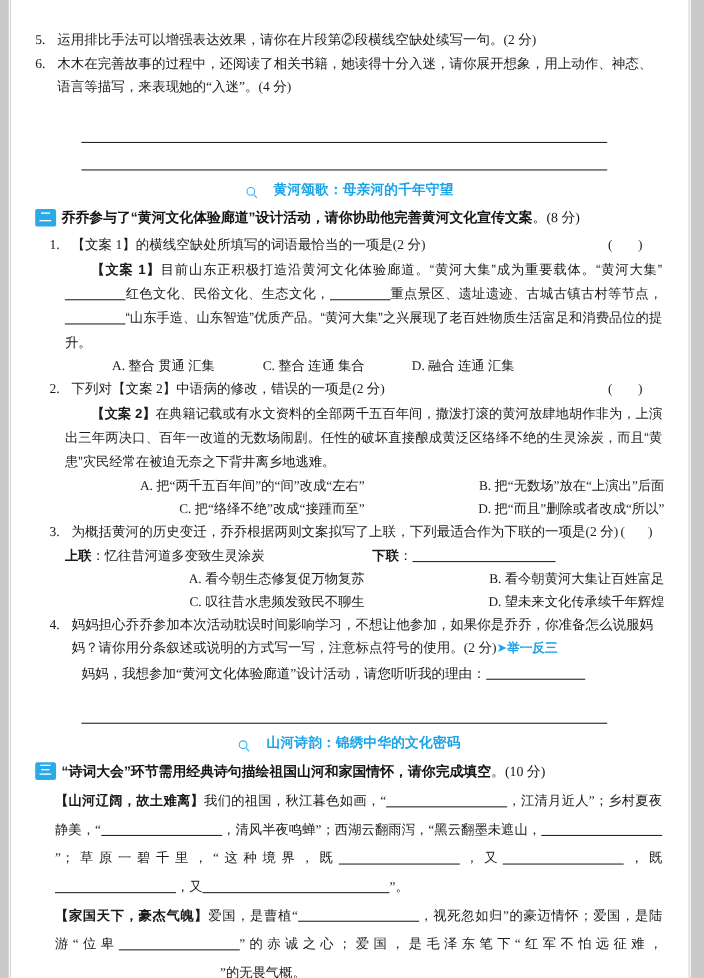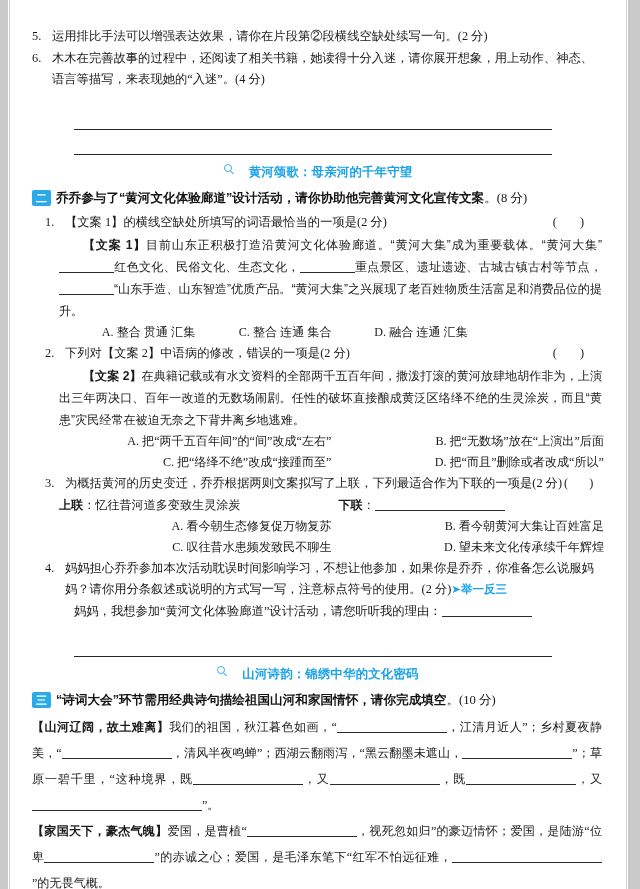--- a/index.html
+++ b/index.html
@@ -123,21 +123,21 @@
   
   .sec-head {
     text-align: center;
     color: #1aa3e8;
     font-family: "Liberation Sans", "DejaVu Sans", sans-serif;
     font-weight: bold;
     font-size: 12.4px;
     letter-spacing: 0.2px;
     margin: 9px 0 7px 0;
     display: flex;
-    align-items: flex-start;
+    align-items: flex-end;
     justify-content: center;
     gap: 14px;
   }
   .mag {
     display: inline-block;
     width: 11px; height: 11px;
     position: relative;
     flex: 0 0 11px;
   }
   .mag i {
@@ -208,20 +208,21 @@
     white-space: nowrap;
     margin-top: 40px;
   }
 
   .fill-block {
     font-size: 12.1px;
     line-height: 26px;
     color: #1a1a1a;
     text-align: justify;
     padding: 0 2px 0 0;
+    margin-left: 18px;
   }
   .fill-block .lead { font-weight: bold; }
 </style>
 </head>
 <body>
 
 <div class="page">
   <div class="edge-shadow-l"></div>
   <div class="edge-shadow-r"></div>
 

